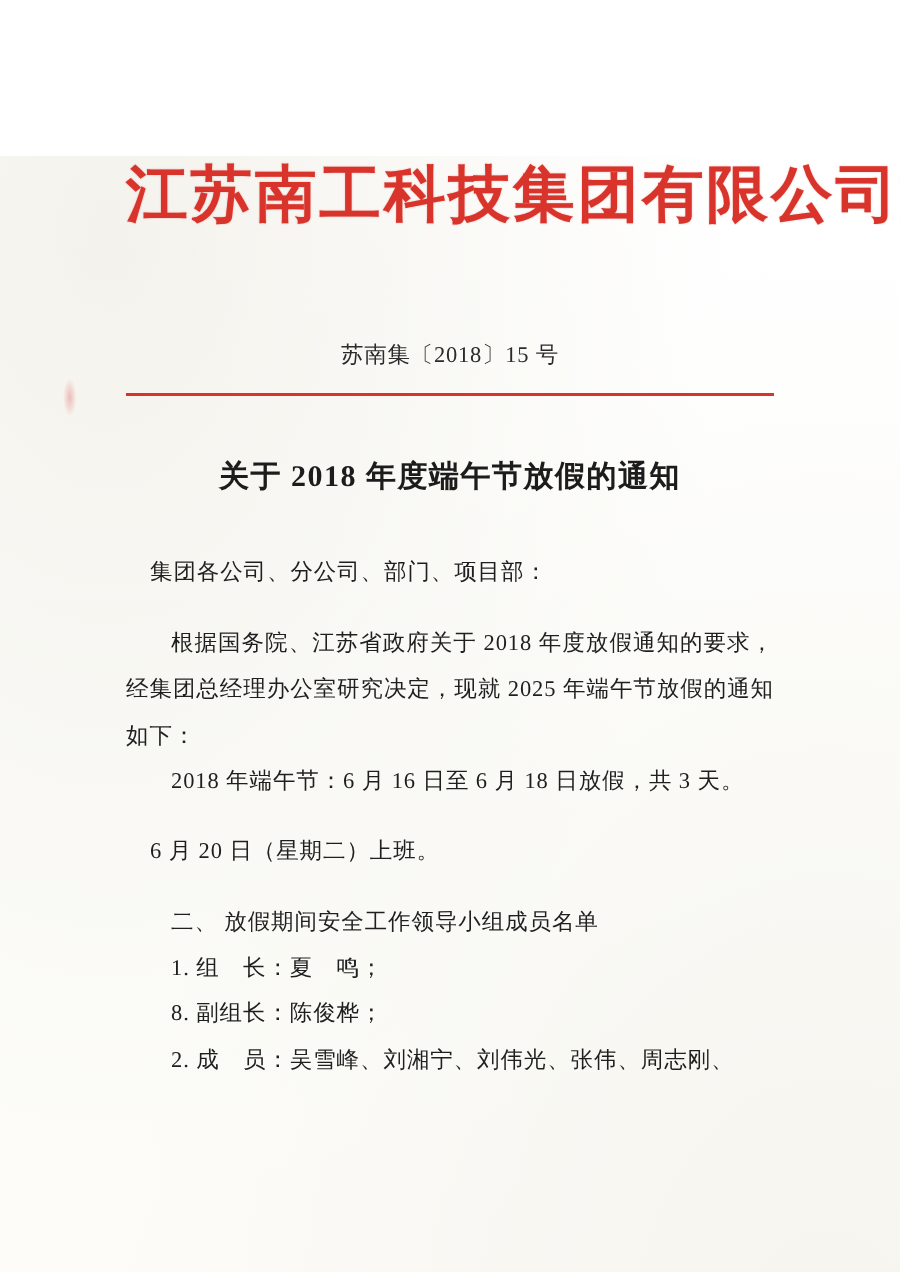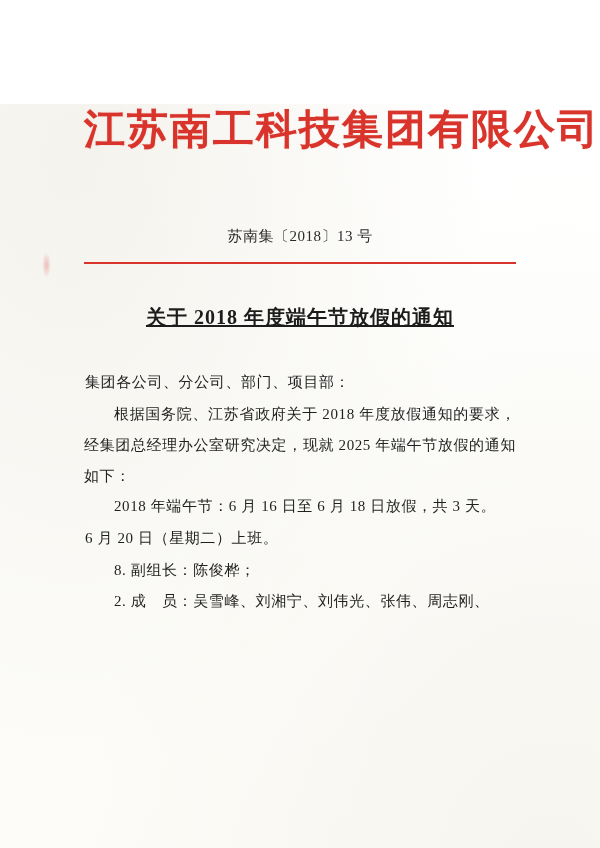--- a/index.html
+++ b/index.html
@@ -69,32 +69,31 @@
     background: #d9342b;
     width: 100%;
   }
   .doc-title {
     margin-top: 40px;
     text-align: center;
     font-size: 20px;
     font-weight: bold;
     color: #1c1c1c;
     letter-spacing: 1px;
-    text-decoration: underline;
   }
   .body-block {
     margin-top: 36px;
     font-size: 15px;
     color: #1f1f1f;
     line-height: 2.05;
     letter-spacing: 0.6px;
     text-align: justify;
   }
   .p-flush {
-    margin: 1px;
+    margin: 16px;
   }
   .p-indent {
     margin: 0;
     text-indent: 30px;
   }
   .p-sub {
     margin: 0;
     text-indent: 30px;
   }
 </style>
@@ -102,38 +101,40 @@
 <body>
 
 <div class="page">
   <div class="paper-tint"></div>
   <div class="smudge"></div>
 
   <div class="content">
 
     <div class="masthead">江苏南工科技集团有限公司文件</div>
 
-    <div class="doc-number">苏南集〔2018〕13 号</div>
+    <div class="doc-number">苏南集〔2018〕15 号</div>
 
     <div class="red-rule"></div>
 
     <div class="doc-title">关于 2018 年度端午节放假的通知</div>
 
     <div class="body-block">
 
       <p class="p-flush">集团各公司、分公司、部门、项目部：</p>
 
       <p class="p-indent">根据国务院、江苏省政府关于 2018 年度放假通知的要求，经集团总经理办公室研究决定，现就 2025 年端午节放假的通知如下：</p>
 
 
       <p class="p-indent">2018 年端午节：6 月 16 日至 6 月 18 日放假，共 3 天。</p>
 
       <p class="p-flush">6 月 20 日（星期二）上班。</p>
 
+      <p class="p-indent">二、 放假期间安全工作领导小组成员名单</p>
 
+      <p class="p-sub">1. 组　长：夏　鸣；</p>
 
       <p class="p-sub">8. 副组长：陈俊桦；</p>
 
       <p class="p-sub">2. 成　员：吴雪峰、刘湘宁、刘伟光、张伟、周志刚、</p>
 
 
     </div>
   </div>
 </div>
 

